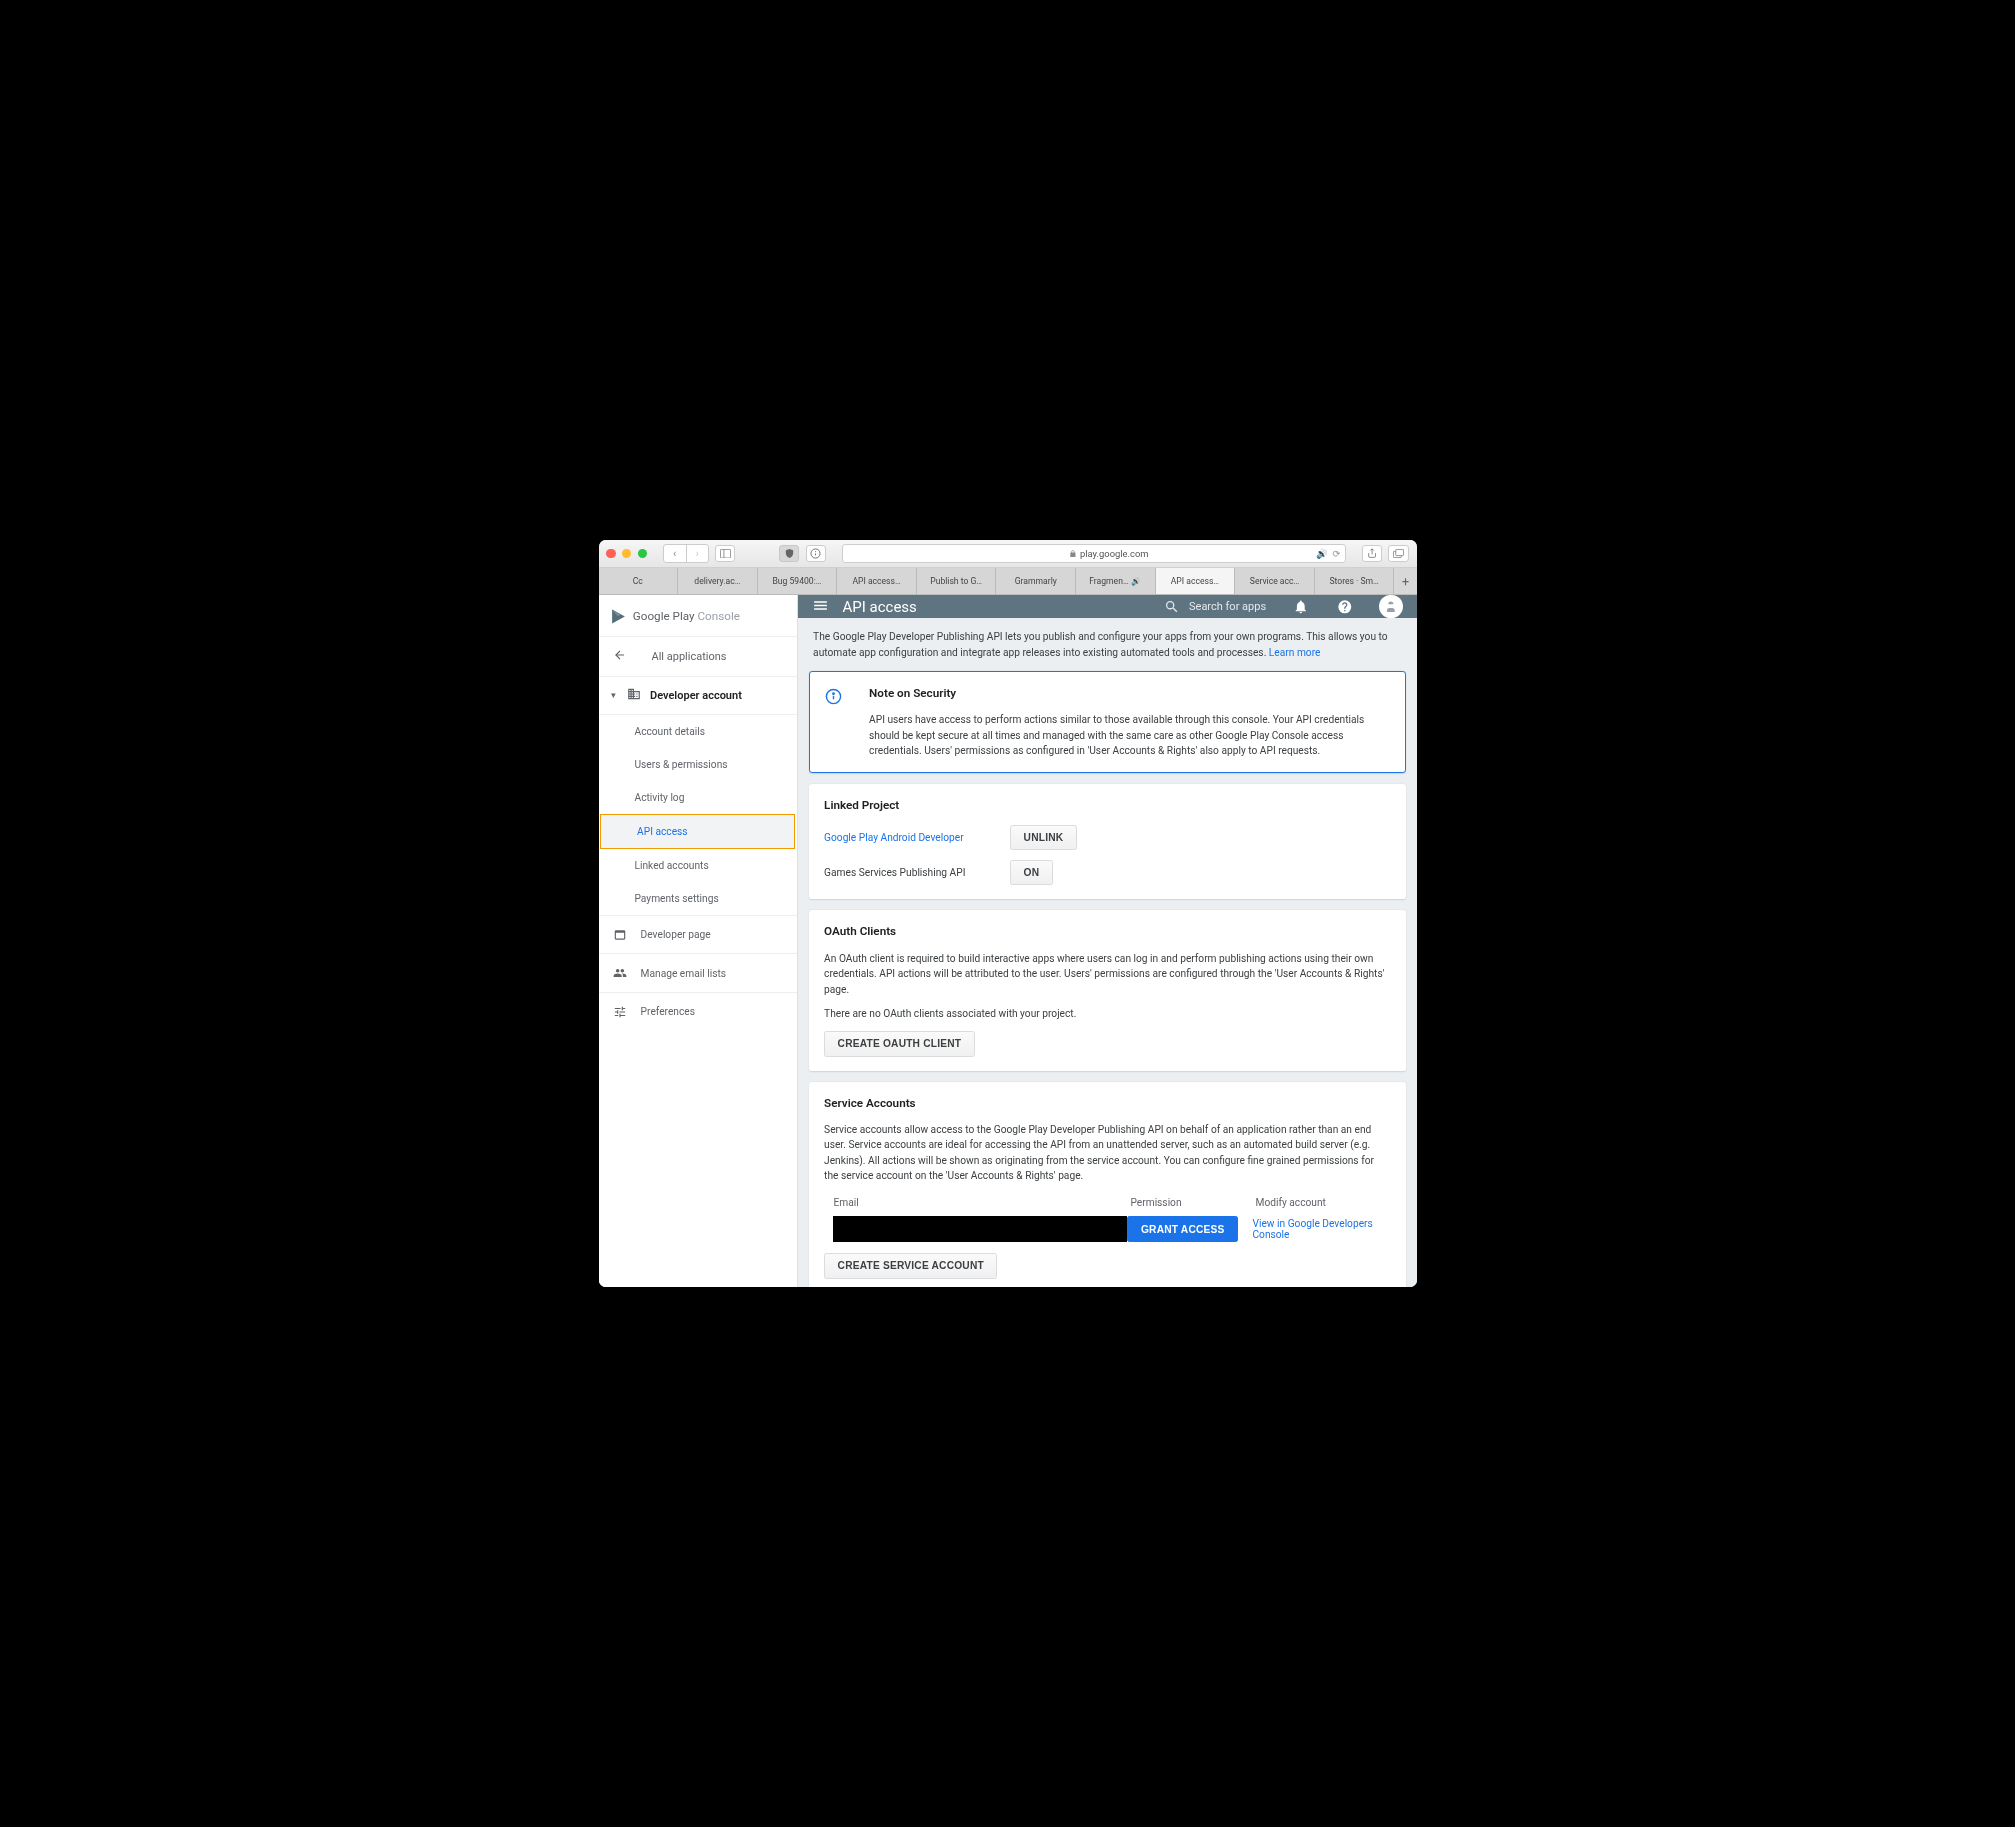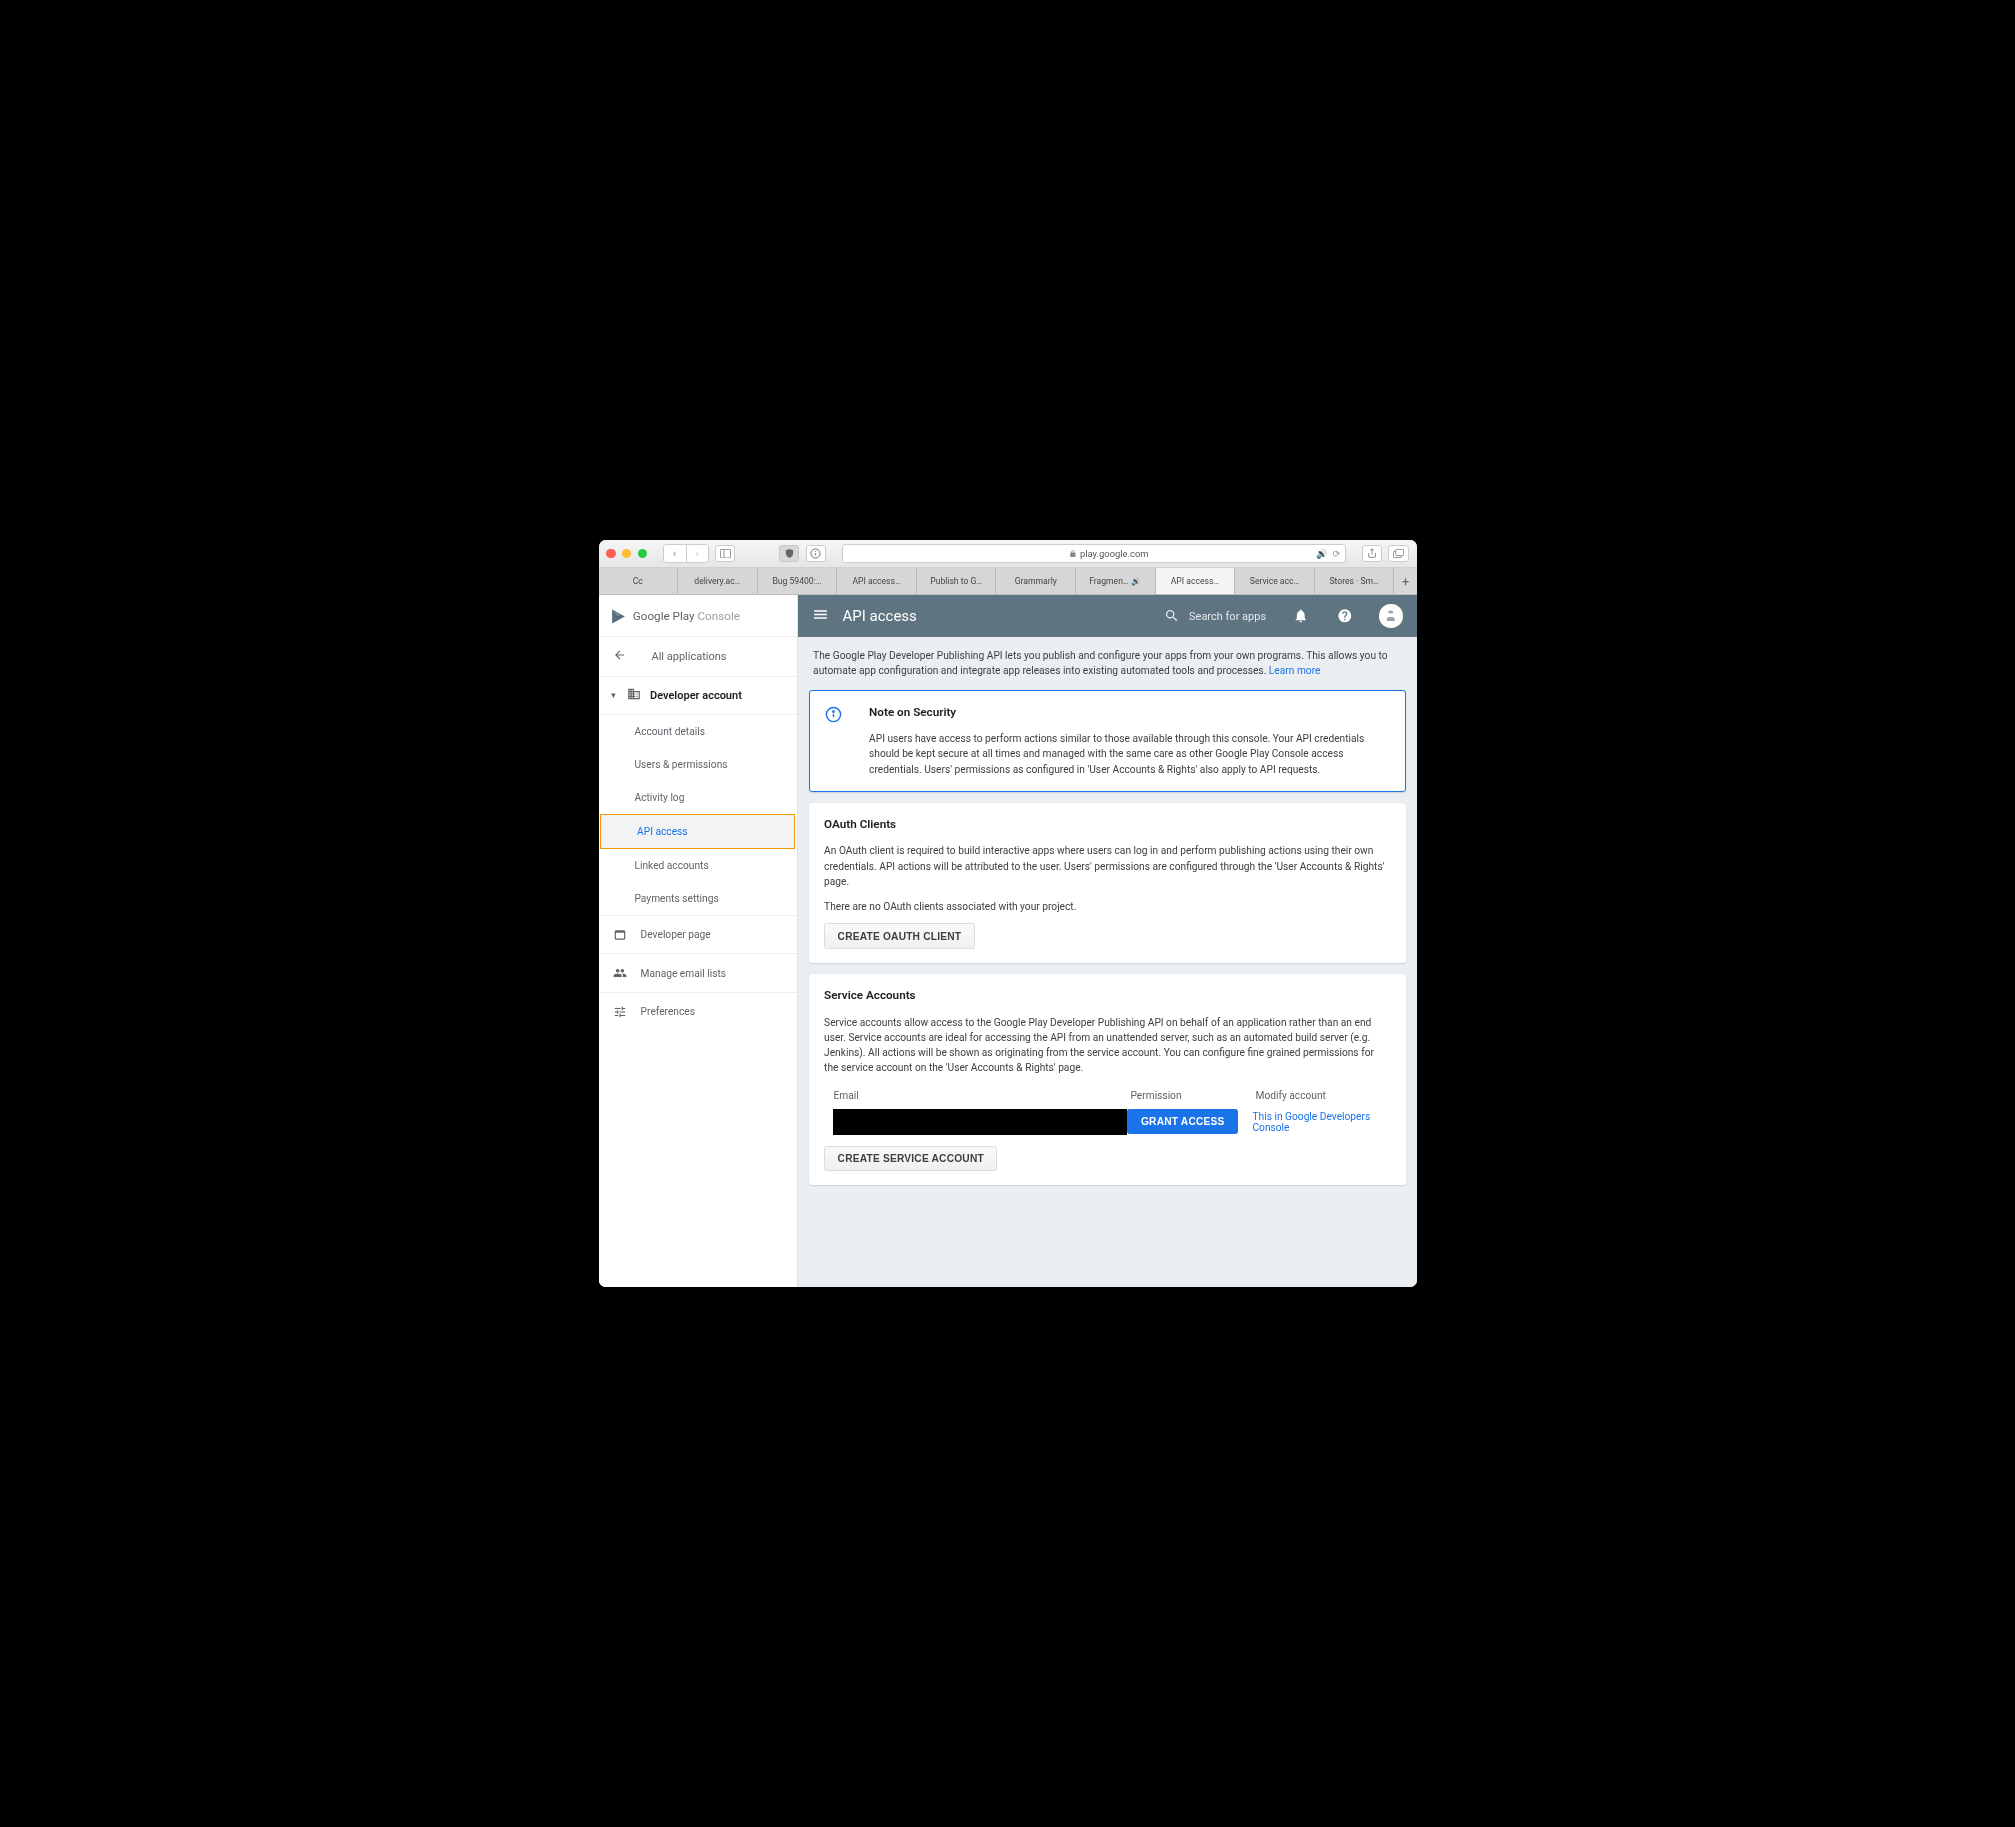--- a/index.html
+++ b/index.html
@@ -324,20 +324,31 @@
               <line x1="12" y1="16" x2="12" y2="11"></line>
               <circle cx="12" cy="8" r="1" fill="currentColor"></circle>
             </svg>
         </div>
         <div>
           <h3>Note on Security</h3>
           <p>API users have access to perform actions similar to those available through this console. Your API credentials should be kept secure at all times and managed with the same care as other Google Play Console access credentials. Users' permissions as configured in 'User Accounts &amp; Rights' also apply to API requests.</p>
         </div>
       </div>
 
+      <div class="card">
+        <h3>Linked Project</h3>
+        <div class="lprow">
+          <div class="label link">Google Play Android Developer</div>
+          <button class="btn">Unlink</button>
+        </div>
+        <div class="lprow" style="margin-bottom:0">
+          <div class="label">Games Services Publishing API</div>
+          <button class="btn">On</button>
+        </div>
+      </div>
 
       <div class="card">
         <h3>OAuth Clients</h3>
         <p class="desc">An OAuth client is required to build interactive apps where users can log in and perform publishing actions using their own credentials. API actions will be attributed to the user. Users' permissions are configured through the 'User Accounts &amp; Rights' page.</p>
         <p class="desc">There are no OAuth clients associated with your project.</p>
         <button class="btn">Create OAuth Client</button>
       </div>
 
       <div class="card">
         <h3>Service Accounts</h3>
@@ -345,20 +356,20 @@
         <div class="thead">
           <div class="c1">Email</div>
           <div class="c2">Permission</div>
           <div class="c3">Modify account</div>
         </div>
         <div class="trow">
           <div class="c1">
               <div class="redacted"></div>
             </div>
           <div class="c2"><button class="btn primary">Grant Access</button></div>
-          <div class="c3"><a href="#">This in Google Developers Console</a></div>
+          <div class="c3"><a href="#">View in Google Developers Console</a></div>
         </div>
         <button class="btn">Create Service Account</button>
       </div>
     </div>
   </div>
 </div>
 
 
 </body></html>

